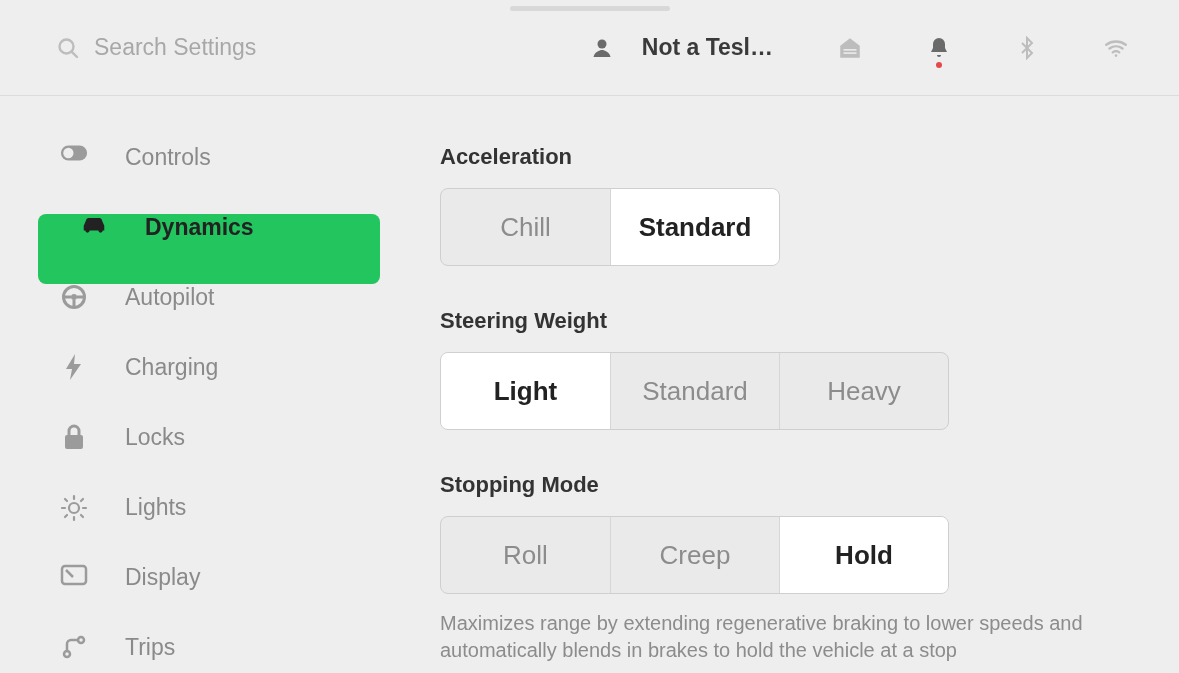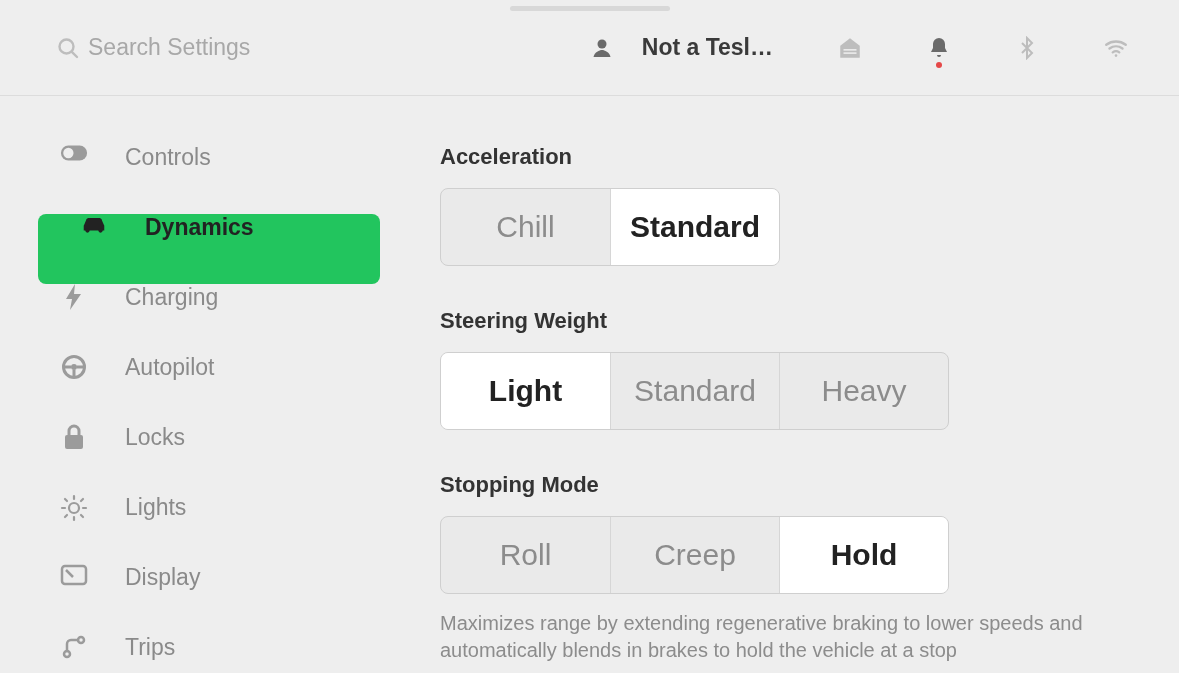--- a/index.html
+++ b/index.html
@@ -25,21 +25,21 @@
     left: 50%;
     transform: translateX(-50%);
     width: 160px;
     height: 5px;
     background: #d8d8d8;
     border-radius: 3px;
   }
   .search-area {
     display: flex;
     align-items: center;
-    gap: 8px;
+    gap: 14px;
     flex: 1;
     color: #9a9a9a;
   }
   .search-input {
     border: none;
     background: transparent;
     font-size: 23px;
     color: #3a3a3a;
     outline: none;
     width: 300px;
@@ -126,21 +126,21 @@
     overflow: hidden;
     background: #eaeaea;
   }
   .seg.two .seg-btn { width: 169px; }
   .seg.three .seg-btn { width: 169px; }
   .seg-btn {
     height: 76px;
     display: flex;
     align-items: center;
     justify-content: center;
-    font-size: 30px;
+    font-size: 26px;
     font-weight: 500;
     color: #8c8c8c;
     cursor: pointer;
     border-left: 1px solid #d6d6d6;
   }
   .seg-btn:first-child { border-left: none; }
   .seg-btn.selected {
     background: #ffffff;
     color: #222;
     font-weight: 600;
@@ -234,38 +234,38 @@
             <path d="M4 12l3-7c.4-.9 1.3-1.5 2.3-1.5h11.4c1 0 1.9.6 2.3 1.5l3 7v5H4z"></path>
             <circle cx="8" cy="17" r="2.3"></circle>
             <circle cx="22" cy="17" r="2.3"></circle>
           </svg>
       </span>
       <span>Dynamics</span>
     </div>
 
     <div class="nav-item">
       <span class="nav-icon">
-        <svg width="22" height="26" viewBox="0 0 20 26" fill="currentColor">
-            <path d="M11 0L2 15h6l-2 11 11-16h-7z"></path>
-          </svg>
-      </span>
-      <span>Charging</span>
-    </div>
-
-    <div class="nav-item">
-      <span class="nav-icon">
         <svg width="26" height="26" viewBox="0 0 26 26" fill="none" stroke="currentColor" stroke-width="3">
             <circle cx="13" cy="13" r="10.5"></circle>
             <circle cx="13" cy="13" r="3" fill="currentColor" stroke="none"></circle>
             <line x1="3" y1="13" x2="10" y2="13"></line>
             <line x1="16" y1="13" x2="23" y2="13"></line>
             <line x1="13" y1="16" x2="13" y2="23"></line>
           </svg>
       </span>
       <span>Autopilot</span>
+    </div>
+
+    <div class="nav-item">
+      <span class="nav-icon">
+        <svg width="22" height="26" viewBox="0 0 20 26" fill="currentColor">
+            <path d="M11 0L2 15h6l-2 11 11-16h-7z"></path>
+          </svg>
+      </span>
+      <span>Charging</span>
     </div>
 
     <div class="nav-item">
       <span class="nav-icon">
         <svg width="22" height="26" viewBox="0 0 22 26" fill="currentColor">
             <rect x="2" y="11" width="18" height="14" rx="2"></rect>
             <path d="M6 11V7a5 5 0 0 1 10 0v4" fill="none" stroke="currentColor" stroke-width="3"></path>
           </svg>
       </span>
       <span>Locks</span>

